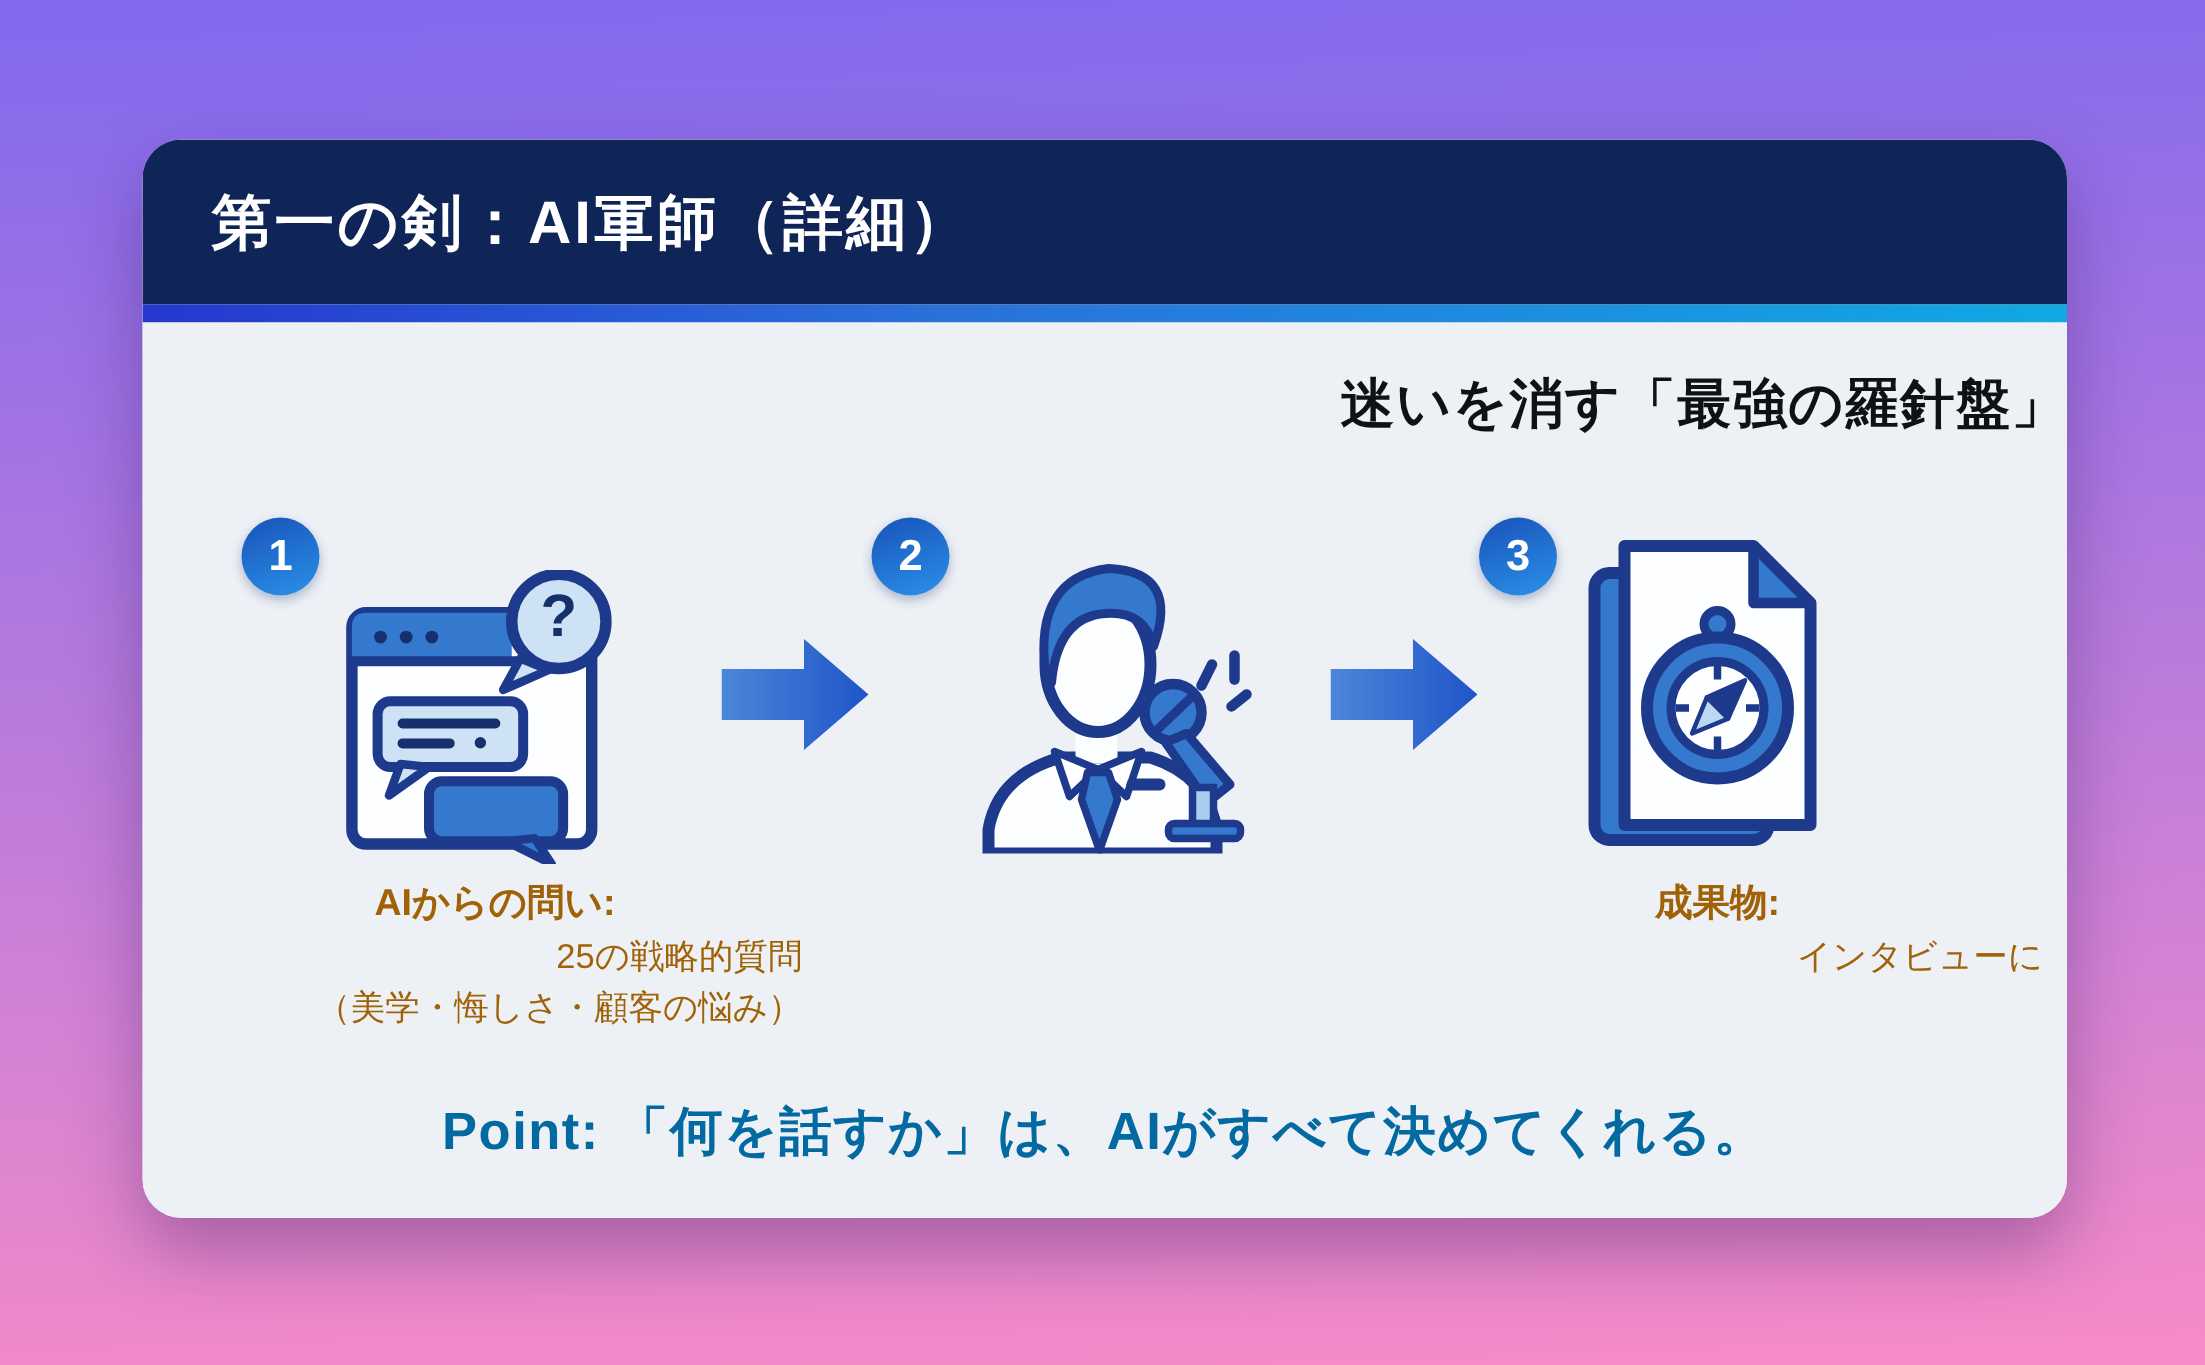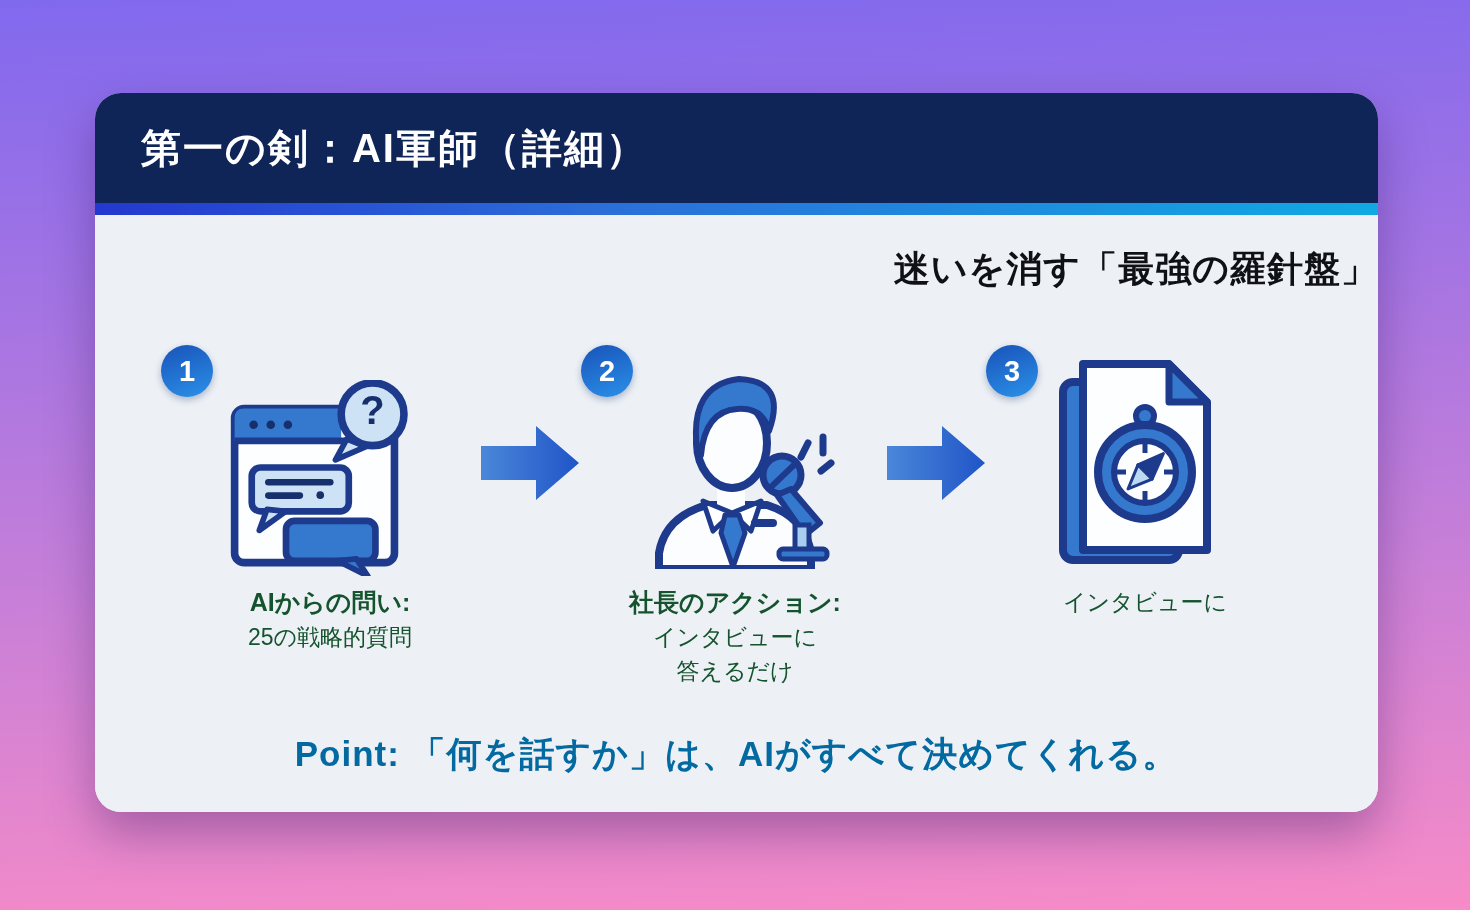--- a/index.html
+++ b/index.html
@@ -45,26 +45,26 @@
   #badge-1 { left:66px;  top:130px; }
   #badge-2 { left:486px; top:130px; }
   #badge-3 { left:891px; top:130px; }
   .step-icon { position:absolute; }
   #icon-1 { left:130px; top:165px; width:200px; height:196px; }
   #icon-2 { left:550px; top:150px; width:196px; height:204px; }
   #icon-3 { left:962px; top:143px; width:166px; height:208px; }
   .arrow { position:absolute; width:100px; height:80px; top:208px; }
   #arrow-1 { left:386px; }
   #arrow-2 { left:792px; }
-  .step-label { position:absolute; top:370px; text-align:center; color:#14532d; }
+  .step-label { position:absolute; top:370px; text-align:center; color:#a16207; }
   #label-1 { left:30px;  width:410px; }
   #label-2 { left:440px; width:400px; }
   #label-3 { left:833px; width:434px; }
   .step-label .heading { font-size:25px; font-weight:bold; line-height:35px; }
-  .step-label .line { font-size:23px; line-height:34px; }
+  .step-label .line { font-size:23px; line-height:34px;text-align:right; }
   .point {
     position:absolute; top:516px; left:0; width:100%;
     text-align:center; font-size:35px; font-weight:bold; color:#0369a1;
     letter-spacing:1px;
   }
   svg text { font-family:"Liberation Sans","DejaVu Sans",sans-serif; }
 </style>
 </head>
 <body>
 
@@ -155,27 +155,24 @@
             <stop offset="0" stop-color="#4b87d9"></stop>
               <stop offset="1" stop-color="#1f55c8"></stop>
           </linearGradient>
         </defs>
         <polygon points="0,23 55,23 55,3 98,40 55,77 55,57 0,57" fill="url(#agrad2)"></polygon>
       </svg>
 
       <div class="step-label" id="label-1">
         <div class="heading">AIからの問い:</div>
         <div class="line">25の戦略的質問</div>
-      </div>
-      <div class="step-label" id="label-2">
-        <div class="heading">社長のアクション:</div>
-        <div class="line">インタビューに</div>
-        <div class="line">答えるだけ</div>
+        <div class="line">（美学・悔しさ・顧客の悩み）</div>
       </div>
       <div class="step-label" id="label-3">
+        <div class="heading">成果物:</div>
         <div class="line">インタビューに</div>
       </div>
 
       <div class="point">Point: 「何を話すか」は、AIがすべて決めてくれる。</div>
 
     </div>
   </div>
 </div>
 
 </body></html>

